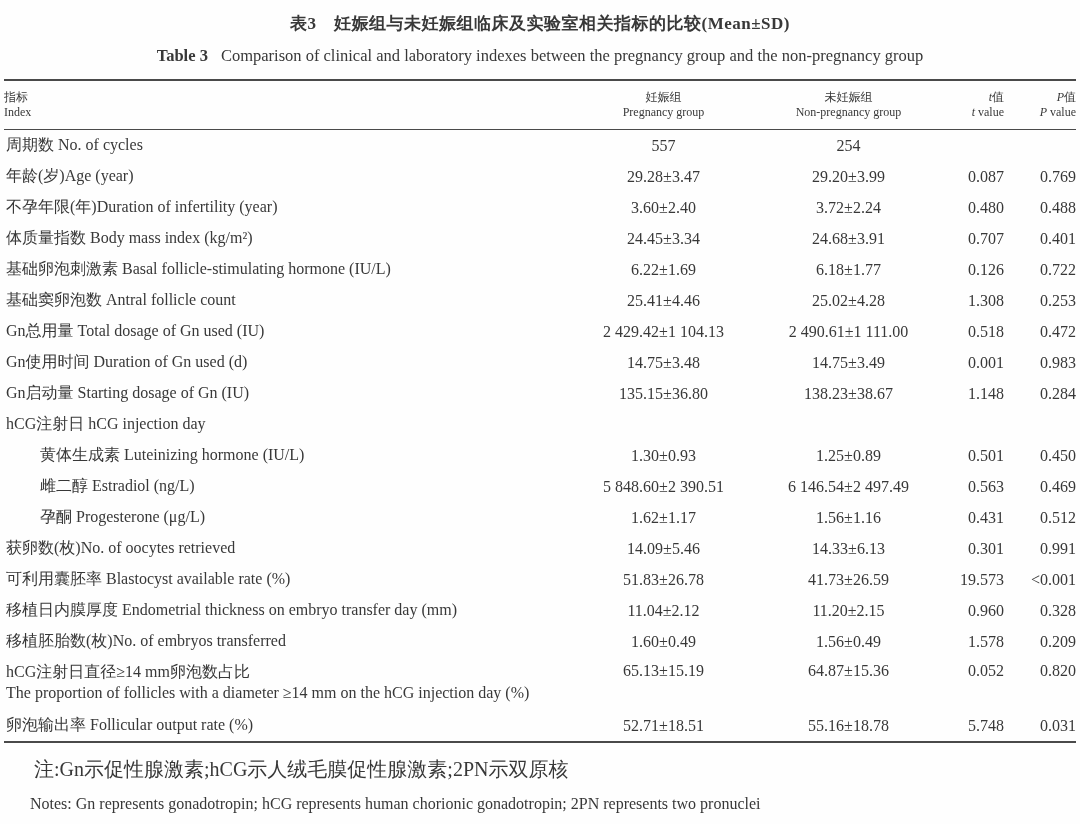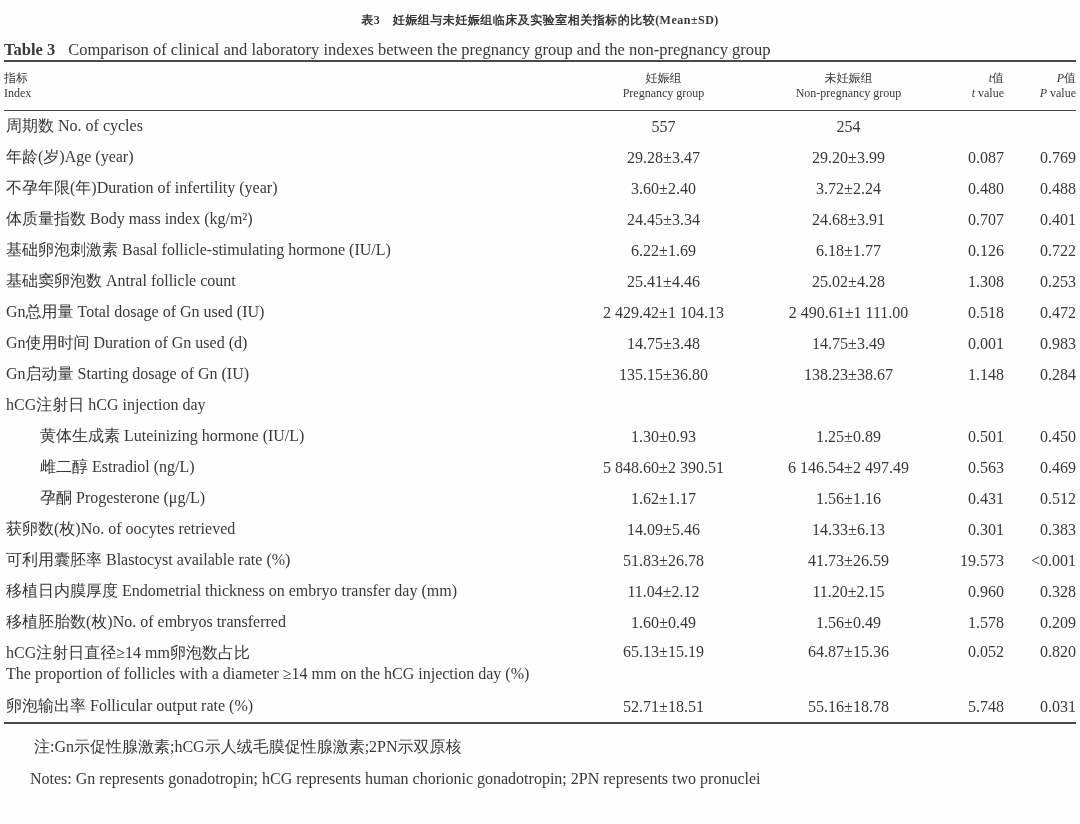--- a/index.html
+++ b/index.html
@@ -3,45 +3,45 @@
 <meta charset="utf-8">
 <style>
   html, body { margin:0; padding:0; }
   body {
     width:1080px; height:824px; background:#fefefe;
     font-family:"Liberation Serif","DejaVu Serif",serif;
     color:#383838; overflow:hidden;
   }
   .page { width:1072px; margin:0 4px; padding-top:6px; }
   .title-zh {
-    text-align:center; font-weight:bold; font-size:12px;
+    text-align:center; font-weight:bold; font-size:17px;
     padding:6px 0 11px 0; letter-spacing:0.5px;
   }
-  .title-en { text-align:left; font-size:16.5px; }
+  .title-en { text-align:center; font-size:16.5px; padding-bottom:13px; }
   .title-en .b { font-weight:bold; margin-right:13px; }
   table.tbl {
     width:1072px; border-collapse:collapse; table-layout:fixed;
     border-top:2.5px solid #4a4a4a; border-bottom:2.5px solid #4a4a4a;
   }
   thead th {
     font-weight:normal; vertical-align:middle; height:44px;
     border-bottom:1.5px solid #4a4a4a; padding:2px 0;
   }
   thead .hz { font-size:12px; line-height:1.3; }
   thead .he { font-size:12px; line-height:1.25; }
   th.idx, td.idx { text-align:left; }
   .c { text-align:center; }
   .r { text-align:right; }
   tbody td { height:31px; font-size:16px; vertical-align:middle; padding:0; }
   td.idx { padding-left:2px; }
   td.idx.ind { padding-left:36px; }
   .lbl, .lbl2 { white-space:nowrap; line-height:1.3; }
   tr.two td { height:48px; vertical-align:top; padding-top:5px; }
   i { font-style:italic; }
-  .note-zh { font-size:16px; padding:13px 0 4px 30px; }
+  .note-zh { font-size:20px; padding:13px 0 4px 30px; }
   .note-en { font-size:16px; padding:8px 0 0 26px; }
 </style>
 </head>
 <body>
 
 <div class="page">
 
   <div class="title-zh">表3　妊娠组与未妊娠组临床及实验室相关指标的比较(Mean±SD)</div>
 
   <div class="title-en">
@@ -198,21 +198,21 @@
           <td class="r">0.431</td>
           <td class="r">0.512</td>
         </tr>
         <tr>
           <td class="idx">
             <div class="lbl">获卵数(枚)No. of oocytes retrieved</div>
           </td>
           <td class="c">14.09±5.46</td>
           <td class="c">14.33±6.13</td>
           <td class="r">0.301</td>
-          <td class="r">0.383</td>
+          <td class="r">0.991</td>
         </tr>
         <tr>
           <td class="idx">
             <div class="lbl">可利用囊胚率 Blastocyst available rate (%)</div>
           </td>
           <td class="c">51.83±26.78</td>
           <td class="c">41.73±26.59</td>
           <td class="r">19.573</td>
           <td class="r">&lt;0.001</td>
         </tr>

